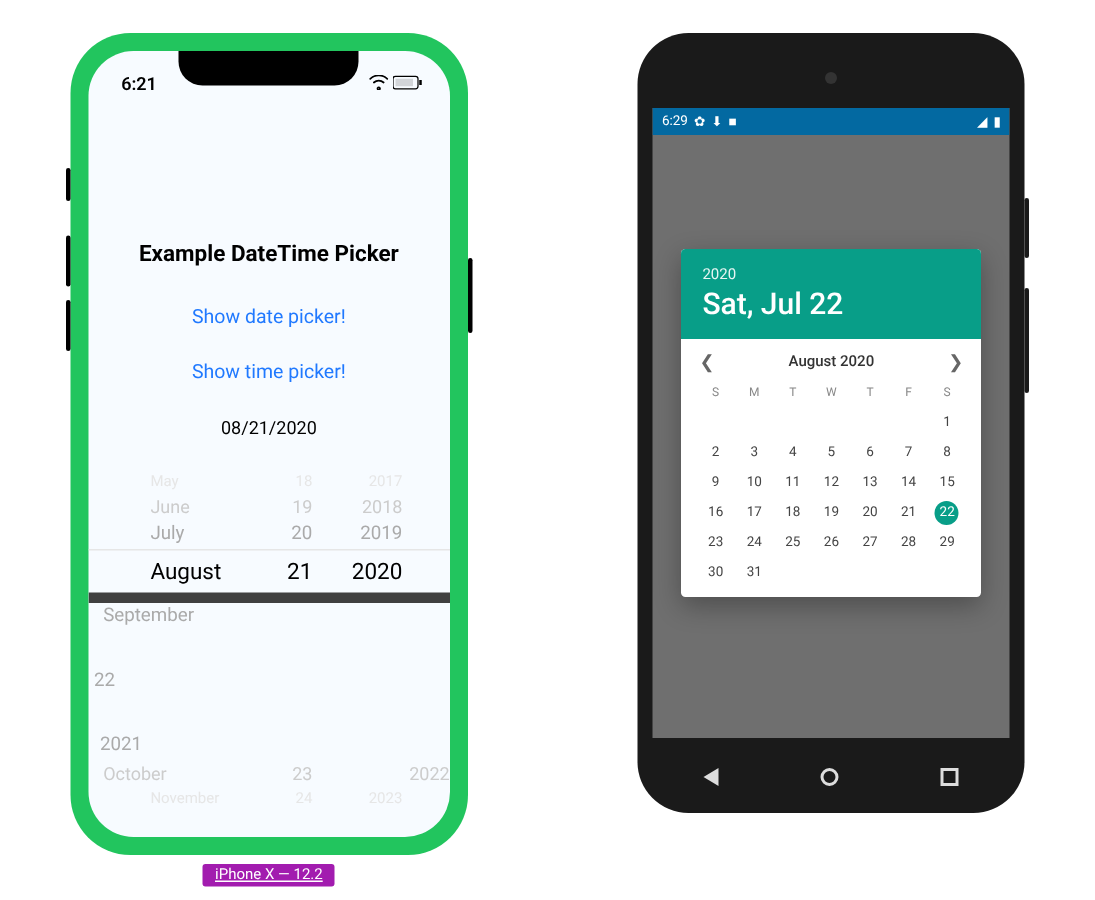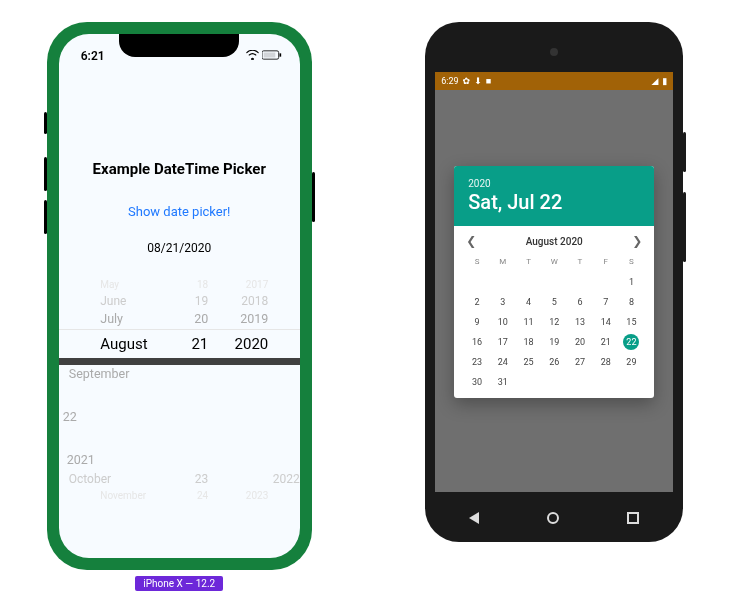--- a/index.html
+++ b/index.html
@@ -10,21 +10,21 @@
       display: flex;
       justify-content: space-around;
       align-items: flex-start;
       padding-top: 22px;
       gap: 20px;
     }
     
     .iphone-wrap { display: flex; flex-direction: column; align-items: center; }
     .iphone-frame {
       width: 265px; height: 548px;
-      background: #15803d;
+      background: #22c55e;
       border-radius: 40px;
       padding: 12px;
       position: relative;
     }
     .iphone-frame .btn {
       position:absolute; background:#000; border-radius:2px;
     }
     .iphone-frame .btn.sil { left:-3px; top:90px; width:3px; height:22px; }
     .iphone-frame .btn.vup { left:-3px; top:135px; width:3px; height:34px; }
     .iphone-frame .btn.vdn { left:-3px; top:178px; width:3px; height:34px; }
@@ -57,38 +57,38 @@
     .wheel-row.r1 { font-size:12px; color:#ccc; }
     .wheel-row.r2 { font-size:12.5px; color:#aaa; }
     .wheel-row.sel { font-size:15px; color:#000; border-top:1px solid #e6e6e6; border-bottom:7px solid #404040; padding:3px 16px; font-weight:400;}
     .wheel-row.r4 { font-size:12.5px; color:#aaa;flex-direction:column; }
     .wheel-row.r5 { font-size:12px; color:#ccc;justify-content:space-between; }
     .wheel-row.r6 { font-size:10px; color:#e6e6e6; }
     .wheel-row span.m { width:76px; text-align:left; padding-left:10px;}
     .wheel-row span.d { width:18px; text-align:right; }
     .wheel-row span.y { width:36px; text-align:right; }
     .iphone-caption {
-      margin-top:6px; background:#6d28d9; color:#fff; font-size:10px;
-      padding:2px 8px; border-radius:2px;
+      margin-top:6px; background:#a21caf; color:#fff; font-size:10px;
+      padding:2px 8px; border-radius:2px;text-decoration:underline;
     }
 
     
     .android-frame {
       width: 258px; height: 520px;
       background:#1a1a1a; border-radius:34px; padding:10px 10px 12px 10px;
       position:relative;
     }
     .android-frame .abtn { position:absolute; background:#1a1a1a; border-radius:2px; }
     .android-frame .abtn.pw { right:-3px; top:110px; width:3px; height:40px; }
     .android-frame .abtn.vol { right:-3px; top:170px; width:3px; height:70px; }
     .and-top { height:40px; display:flex; justify-content:center; align-items:center; }
     .and-top .cam { width:8px; height:8px; border-radius:50%; background:#333; }
     .and-screen { background:#6f6f6f; height:420px; border-radius:0; overflow:hidden; position:relative; }
     .and-status {
-      background:#a16207; color:#fff; height:18px; font-size:9px;
+      background:#0369a1; color:#fff; height:18px; font-size:9px;
       display:flex; justify-content:space-between; align-items:center; padding:0 6px;
     }
     .and-status .l, .and-status .r { display:flex; gap:4px; align-items:center;}
     .dialog {
       position:absolute; left:50%; top:50%; transform:translate(-50%, -50%);
       width:200px; background:#fff; border-radius:3px; box-shadow:0 6px 18px rgba(0,0,0,.3);
       overflow:hidden;
     }
     .dlg-header { background:#089e88; color:#fff; padding:12px 14px 12px 14px; }
     .dlg-year { font-size:10px; opacity:.9; }
@@ -138,20 +138,21 @@
                 <rect x="0" y="1" width="20" height="10" rx="2" stroke="#000" fill="none"></rect>
                 <rect x="21" y="4" width="2" height="4" fill="#000"></rect>
                 <rect x="2" y="3" width="14" height="6" fill="#000" opacity=".15"></rect>
               </svg>
           </span>
         </span>
       </div>
       <div class="ios-content">
         <div class="ios-title">Example DateTime Picker</div>
         <div class="ios-link">Show date picker!</div>
+        <div class="ios-link">Show time picker!</div>
         <div class="ios-date">08/21/2020</div>
         <div class="wheel">
           <div class="wheel-row r0">
               <span class="m">May</span>
               <span class="d">18</span>
               <span class="y">2017</span>
             </div>
           <div class="wheel-row r1">
               <span class="m">June</span>
               <span class="d">19</span>

